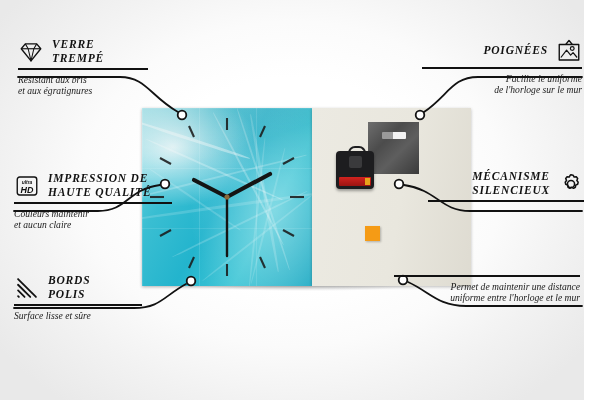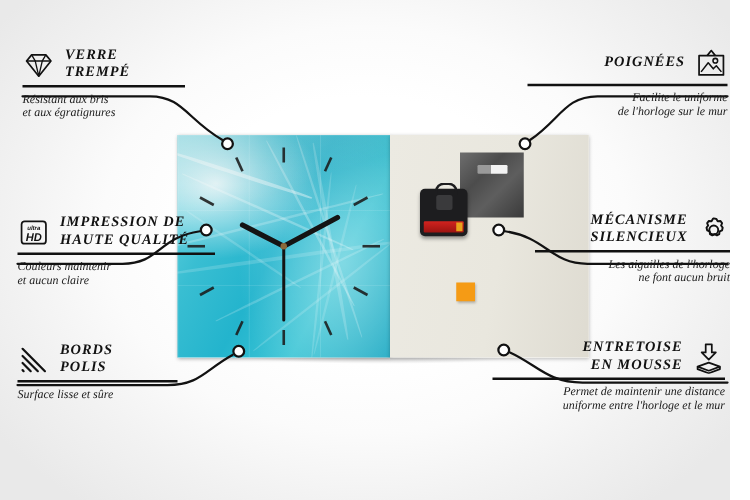--- a/index.html
+++ b/index.html
@@ -96,21 +96,21 @@
   .feature{position:absolute;width:244px;}
   .feature .head{display:flex;align-items:center;gap:8px;}
   .feature.left .head{justify-content:flex-start;}
   .feature.right .head{justify-content:flex-end;}
   .feature .title{
     font-family:"Liberation Serif", serif;
     font-weight:bold;font-size:11.5px;letter-spacing:.8px;color:#121212;
     line-height:13.5px;text-transform:uppercase;
   }
   .feature.left .title{text-align:left;}
-  .feature.right .title{text-align:right;}
+  .feature.right .title{text-align:left;}
   .feature .rule{height:1.6px;background:#111;margin:3px 0 4px 0;}
   .feature .desc{
     font-family:"Liberation Serif", serif;
     font-size:9.6px;line-height:11.6px;color:#1a1a1a;
   }
   .feature.right .desc{text-align:right;}
   .ico{width:26px;height:26px;flex:0 0 26px;color:#111;}
   .ico svg{display:block;width:26px;height:26px;}
   
   #f-verre{left:18px;top:38px;}
@@ -305,40 +305,23 @@
         <span>SILENCIEUX</span>
       </span>
       <span class="ico">
         <svg viewBox="0 0 32 32" fill="none" stroke="currentColor" stroke-width="1.9" stroke-linejoin="round">
           <path d="M16 4.6 l2.6 .5 1.3 2.3 2.6 -.3 1.7 2.1 -1 2.4 1.6 2.1 -.6 2.6 -2.4 1.1 -.4 2.6 -2.3 1.3 -2.2 -1.2 -2.3 1.2 -2.3 -1.3 -.4 -2.6 -2.4 -1.1 -.6 -2.6 1.6 -2.1 -1 -2.4 1.7 -2.1 2.6 .3 1.3 -2.3 Z"></path>
           <circle cx="16" cy="16" r="4.4"></circle>
         </svg>
       </span>
     </div>
     <div class="rule"></div>
-    <div class="desc">
-      <span>Les aiguilles de l'horloge</span><br>
-      <span>ne font aucun bruit</span>
-    </div>
   </div>
 
   <div class="feature right" id="f-entretoise">
-    <div class="head">
-      <span class="title">
-        <span>ENTRETOISE</span><br>
-        <span>EN MOUSSE</span>
-      </span>
-      <span class="ico">
-        <svg viewBox="0 0 32 32" fill="none" stroke="currentColor" stroke-width="1.7" stroke-linejoin="round">
-          <path d="M13 3 h6 v8 h4 l-7 7 -7 -7 h4 Z"></path>
-          <path d="M16 21 l11 4 -11 4 -11 -4 Z"></path>
-          <path d="M5 25 v2.5 l11 4 11 -4 V25"></path>
-        </svg>
-      </span>
-    </div>
     <div class="rule"></div>
     <div class="desc">
       <span>Permet de maintenir une distance</span><br>
       <span>uniforme entre l'horloge et le mur</span>
     </div>
   </div>
 
 </div>
 
 </body></html>

